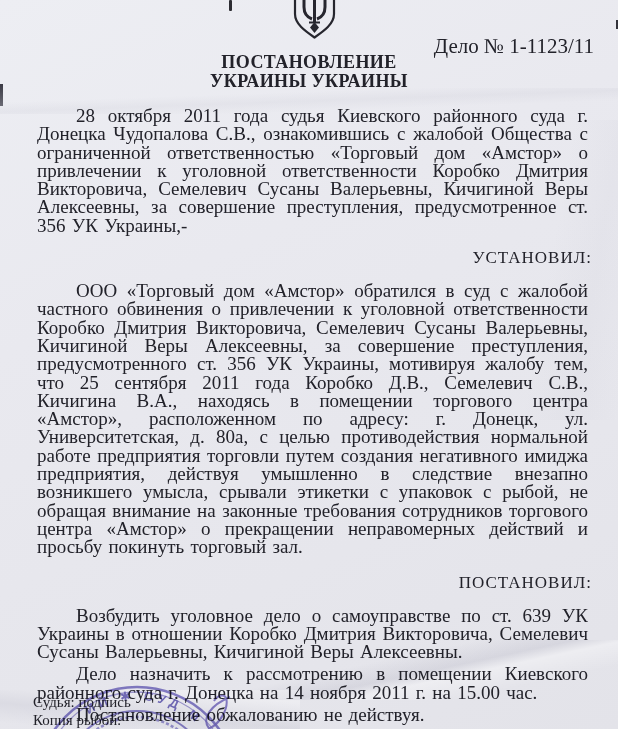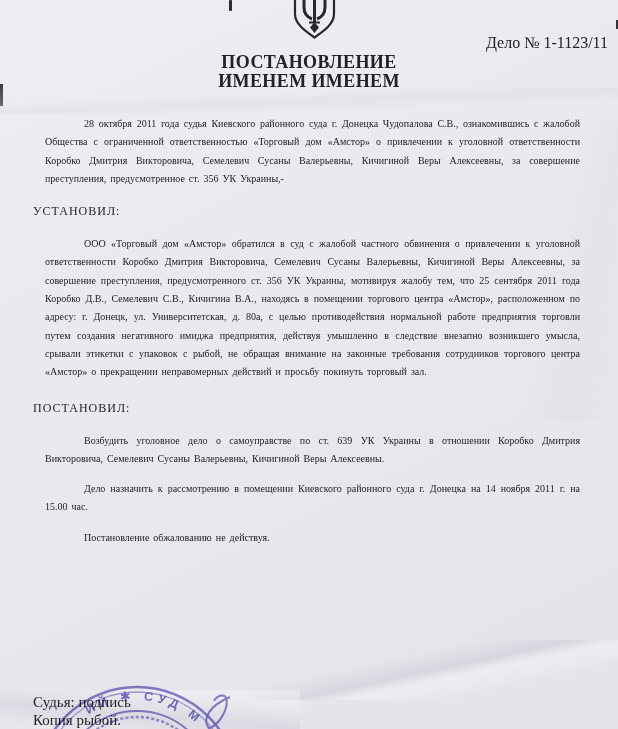--- a/index.html
+++ b/index.html
@@ -18,30 +18,30 @@
   .crease-3{left:0;top:690px;width:300px;height:39px;
     background:linear-gradient(185deg,rgba(255,255,255,.3) 20%,rgba(120,120,145,.10) 60%,transparent 90%);}
   .crease-4{left:430px;top:120px;width:188px;height:300px;
     background:linear-gradient(100deg,transparent 60%,rgba(150,150,170,.05) 80%,transparent 100%);}
   
   .artifact{position:absolute;pointer-events:none;}
   .artifact-top{left:229px;top:0;width:3px;height:11px;background:#2c2c32;border-radius:1px;}
   .artifact-left{left:0;top:84px;width:3px;height:22px;background:linear-gradient(#3a3a44,#6a6a74);}
   .artifact-right{right:0;top:20px;width:2px;height:9px;background:#33333b;}
 
-  .case-number{position:absolute;top:34px;right:10px;font-size:16px;}
+  .case-number{position:absolute;top:34px;right:24px;font-size:21px;}
   .emblem{position:absolute;left:291px;top:-17px;}
 
   .doc-title{position:absolute;top:53px;left:0;width:618px;text-align:center;
     font-size:18px;font-weight:bold;line-height:19px;letter-spacing:.4px;}
 
   .body-text{position:absolute;top:103px;left:33px;width:559px;}
-  .body-text p{margin:12px;text-align:justify;text-indent:39px;
-    font-size:10px;line-height:18.3px;word-spacing:1.5px;}
-  .section-heading{margin:14px 0 15px 0;text-align:left;font-size:12px;
+  .body-text p{margin:4px;text-align:justify;text-indent:39px;
+    font-size:19px;line-height:18.3px;word-spacing:1.5px;}
+  .section-heading{margin:14px 0 15px 0;text-align:right;font-size:17px;
     letter-spacing:1px;line-height:18px;}
   .gap-before{margin-top:17px;}
 
   .footer{position:absolute;left:33px;top:694px;font-size:15px;line-height:17.5px;}
   .footer div{white-space:nowrap;}
 
   .stamp-svg{position:absolute;left:30px;top:680px;mix-blend-mode:multiply;}
   .stamp-arc-text{font-family:"Liberation Sans","DejaVu Sans",sans-serif;
     font-size:12.5px;font-weight:bold;letter-spacing:4.5px;}
 </style>
@@ -67,21 +67,21 @@
       <path d="M23.5,2 V40"></path>
     </g>
     <path d="M18,39.5 H29" stroke="#26262e" stroke-width="2" fill="none"></path>
     <path d="M23.5,39 L28,44.5 L23.5,50 L19,44.5 Z" fill="#26262e"></path>
   </svg>
 
   <div class="case-number">Дело № 1-1123/11</div>
 
   <div class="doc-title">
     <div>ПОСТАНОВЛЕНИЕ</div>
-    <div>ИМЕНЕМ ИМЕНЕМ</div>
+    <div>УКРАИНЫ УКРАИНЫ</div>
   </div>
 
   <div class="body-text">
     <p>28 октября 2011 года судья Киевского районного суда г. Донецка Чудопалова С.В., ознакомившись с жалобой Общества с ограниченной ответственностью «Торговый дом «Амстор» о привлечении к уголовной ответственности Коробко Дмитрия Викторовича, Семелевич Сусаны Валерьевны, Кичигиной Веры Алексеевны, за совершение преступления, предусмотренное ст. 356 УК Украины,-</p>
 
     <div class="section-heading">УСТАНОВИЛ:</div>
 
     <p>ООО «Торговый дом «Амстор» обратился в суд с жалобой частного обвинения о привлечении к уголовной ответственности Коробко Дмитрия Викторовича, Семелевич Сусаны Валерьевны, Кичигиной Веры Алексеевны, за совершение преступления, предусмотренного ст. 356 УК Украины, мотивируя жалобу тем, что 25 сентября 2011 года Коробко Д.В., Семелевич С.В., Кичигина В.А., находясь в помещении торгового центра «Амстор», расположенном по адресу: г. Донецк, ул. Университетская, д. 80а, с целью противодействия нормальной работе предприятия торговли путем создания негативного имиджа предприятия, действуя умышленно в следствие внезапно возникшего умысла, срывали этикетки с упаковок с рыбой, не обращая внимание на законные требования сотрудников торгового центра «Амстор» о прекращении неправомерных действий и просьбу покинуть торговый зал.</p>
 
     <div class="section-heading gap-before">ПОСТАНОВИЛ:</div>

